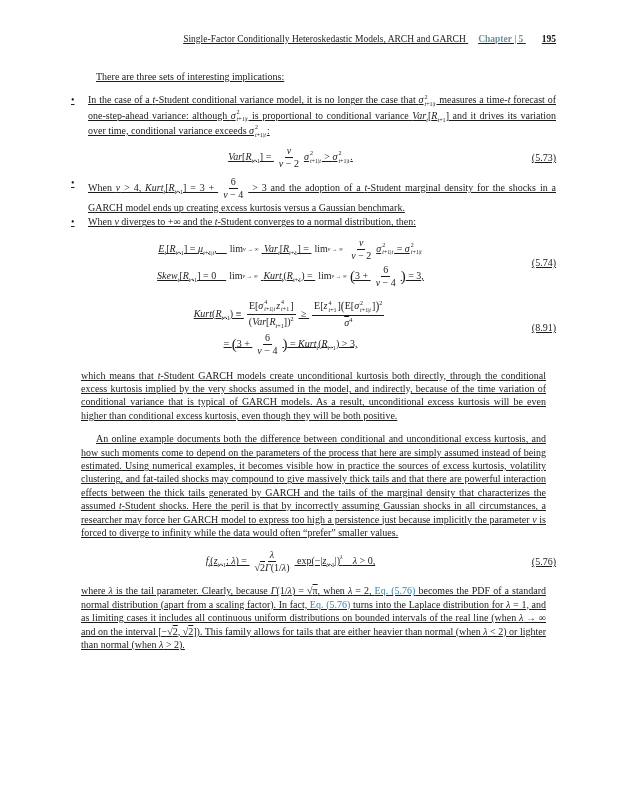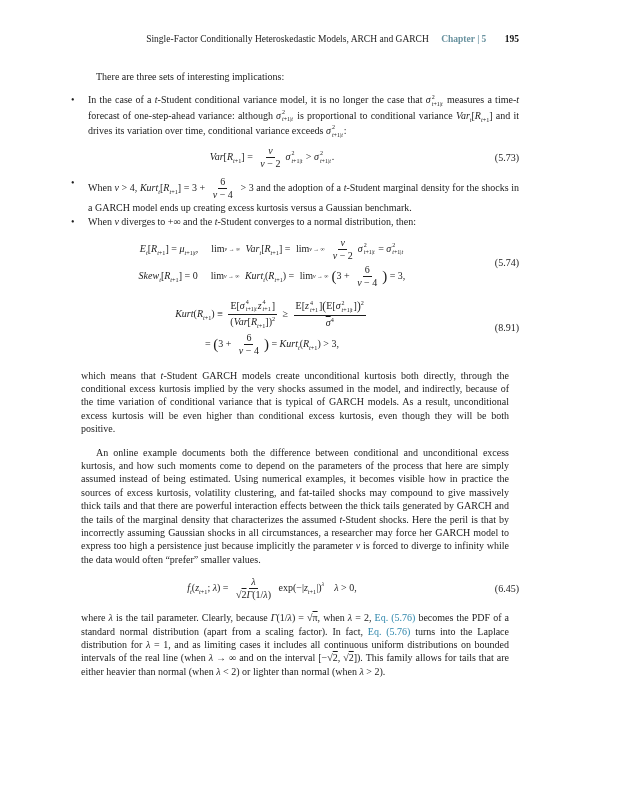--- a/index.html
+++ b/index.html
@@ -1,21 +1,22 @@
 <!DOCTYPE html>
 <html><head>
 <meta charset="utf-8">
 <style>
   * { box-sizing: border-box; }
   html, body { margin: 0; padding: 0; background: #ffffff; }
   .page {
     width: 625px; height: 800px; background: #ffffff; overflow: hidden;
     font-family: "Liberation Serif", "DejaVu Serif", serif;
     color: #1b1b1b;
-    padding: 34px 106px 20px 71px;
+    padding: 34px 69px 20px 71px;
+    text-decoration: underline;
   }
   .header { font-size: 9.5px; text-align: right; margin-bottom: 26px; white-space: nowrap; }
   .header .htitle { color: #222; }
   .header .chapter { color: #69929f; font-weight: bold; margin-left: 10px; }
   .header .pagenum { font-weight: bold; margin-left: 16px; color: #111; }
   .bodytext { font-size: 10px; line-height: 1.34; text-align: justify; }
   p { margin: 10px; }
   .para { text-indent: 15px; }
   .noindent { text-indent: 0; }
   .bullet { display: flex; margin-top: 1px; }
@@ -161,19 +162,19 @@
     <p class="noindent">which means that <i>t</i>-Student GARCH models create unconditional kurtosis both directly, through the conditional excess kurtosis implied by the very shocks assumed in the model, and indirectly, because of the time variation of conditional variance that is typical of GARCH models. As a result, unconditional excess kurtosis will be even higher than conditional excess kurtosis, even though they will be both positive.</p>
 
     <p class="para">An online example documents both the difference between conditional and unconditional excess kurtosis, and how such moments come to depend on the parameters of the process that here are simply assumed instead of being estimated. Using numerical examples, it becomes visible how in practice the sources of excess kurtosis, volatility clustering, and fat-tailed shocks may compound to give massively thick tails and that there are powerful interaction effects between the thick tails generated by GARCH and the tails of the marginal density that characterizes the assumed <i>t</i>-Student shocks. Here the peril is that by incorrectly assuming Gaussian shocks in all circumstances, a researcher may force her GARCH model to express too high a persistence just because implicitly the parameter <i>ν</i> is forced to diverge to infinity while the data would often “prefer” smaller values.</p>
 
 
     <div class="eq">
       <div class="eqbody"><i>f</i><sub><i>t</i></sub>(<i>z</i><sub><i>t</i>+1</sub>; <i>λ</i>) = <span class="frac">
             <span class="num"><i>λ</i></span>
             <span class="den">√<span class="ol">2</span><i>Γ</i>(1/<i>λ</i>)</span>
           </span> exp(−|<i>z</i><sub><i>t</i>+1</sub>|)<sup><i>λ</i></sup> <i>λ</i> &gt; 0,</div>
-      <div class="eqnum">(6.45)</div>
+      <div class="eqnum">(5.76)</div>
     </div>
 
     <p class="noindent">where <i>λ</i> is the tail parameter. Clearly, because <i>Γ</i>(1/<i>λ</i>) = √<span class="ol">π</span>, when <i>λ</i> = 2, <span class="link">Eq. (5.76)</span> becomes the PDF of a standard normal distribution (apart from a scaling factor). In fact, <span class="link">Eq. (5.76)</span> turns into the Laplace distribution for <i>λ</i> = 1, and as limiting cases it includes all continuous uniform distributions on bounded intervals of the real line (when <i>λ</i> → ∞ and on the interval [−√<span class="ol">2</span>, √<span class="ol">2</span>]). This family allows for tails that are either heavier than normal (when <i>λ</i> &lt; 2) or lighter than normal (when <i>λ</i> &gt; 2).</p>
 
   </div>
 </div>
 
 </body></html>

